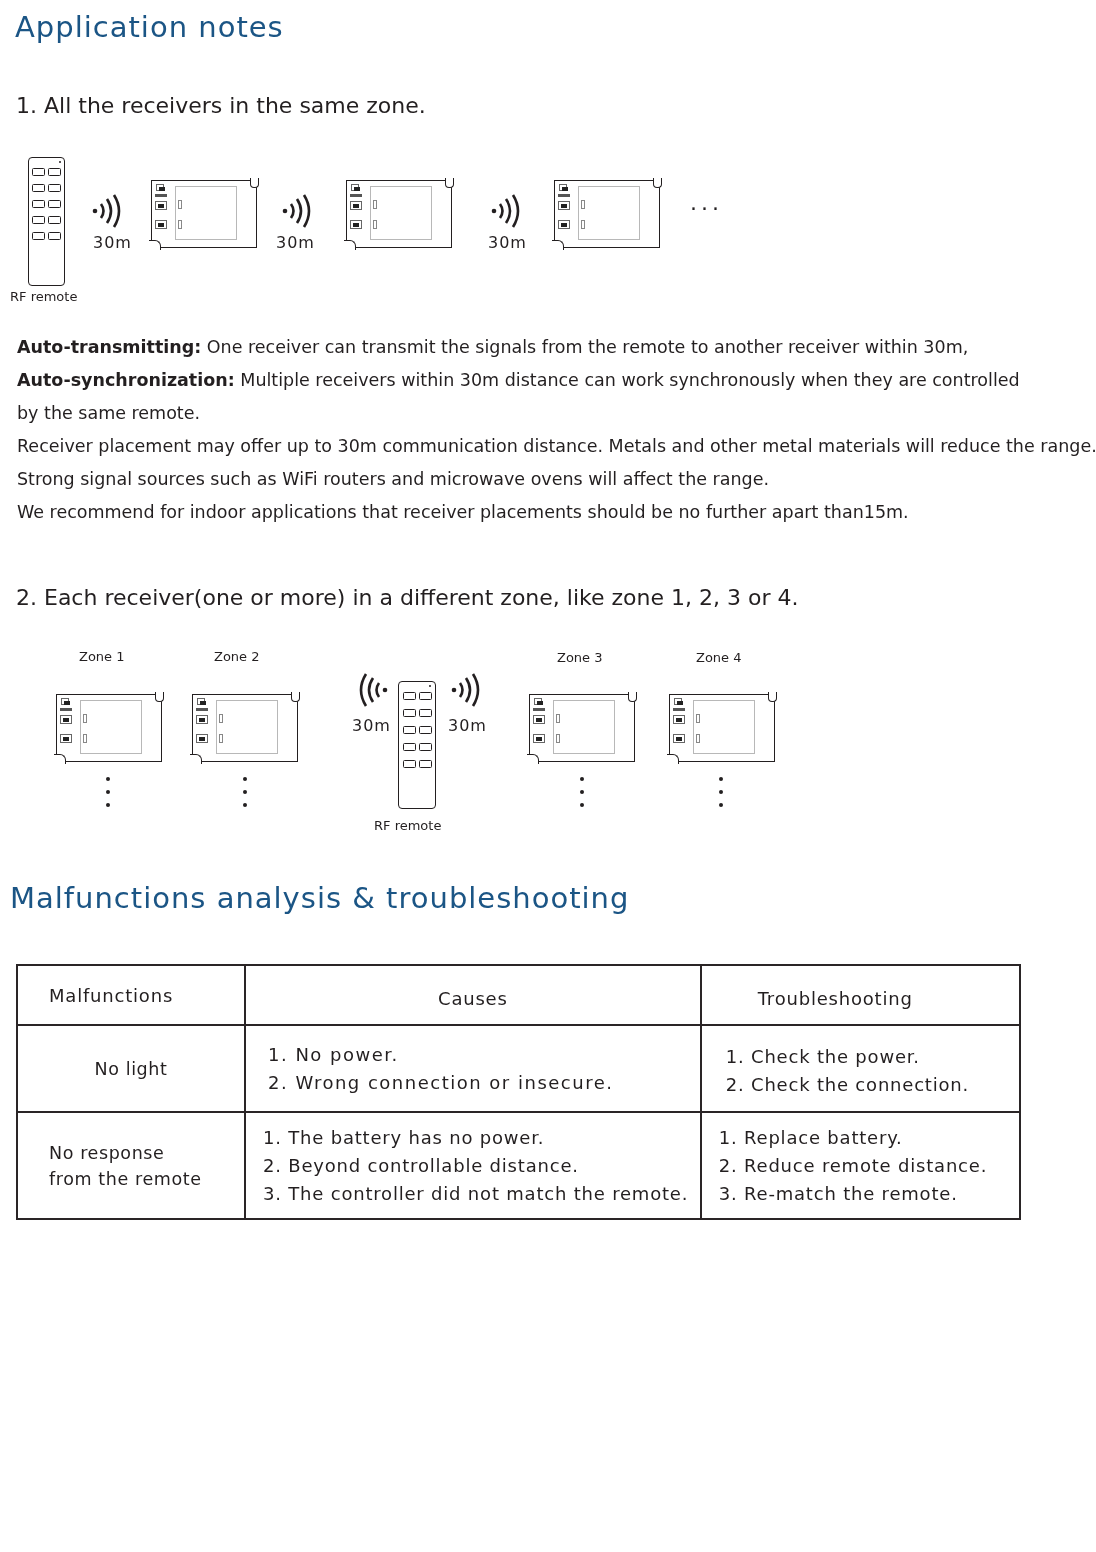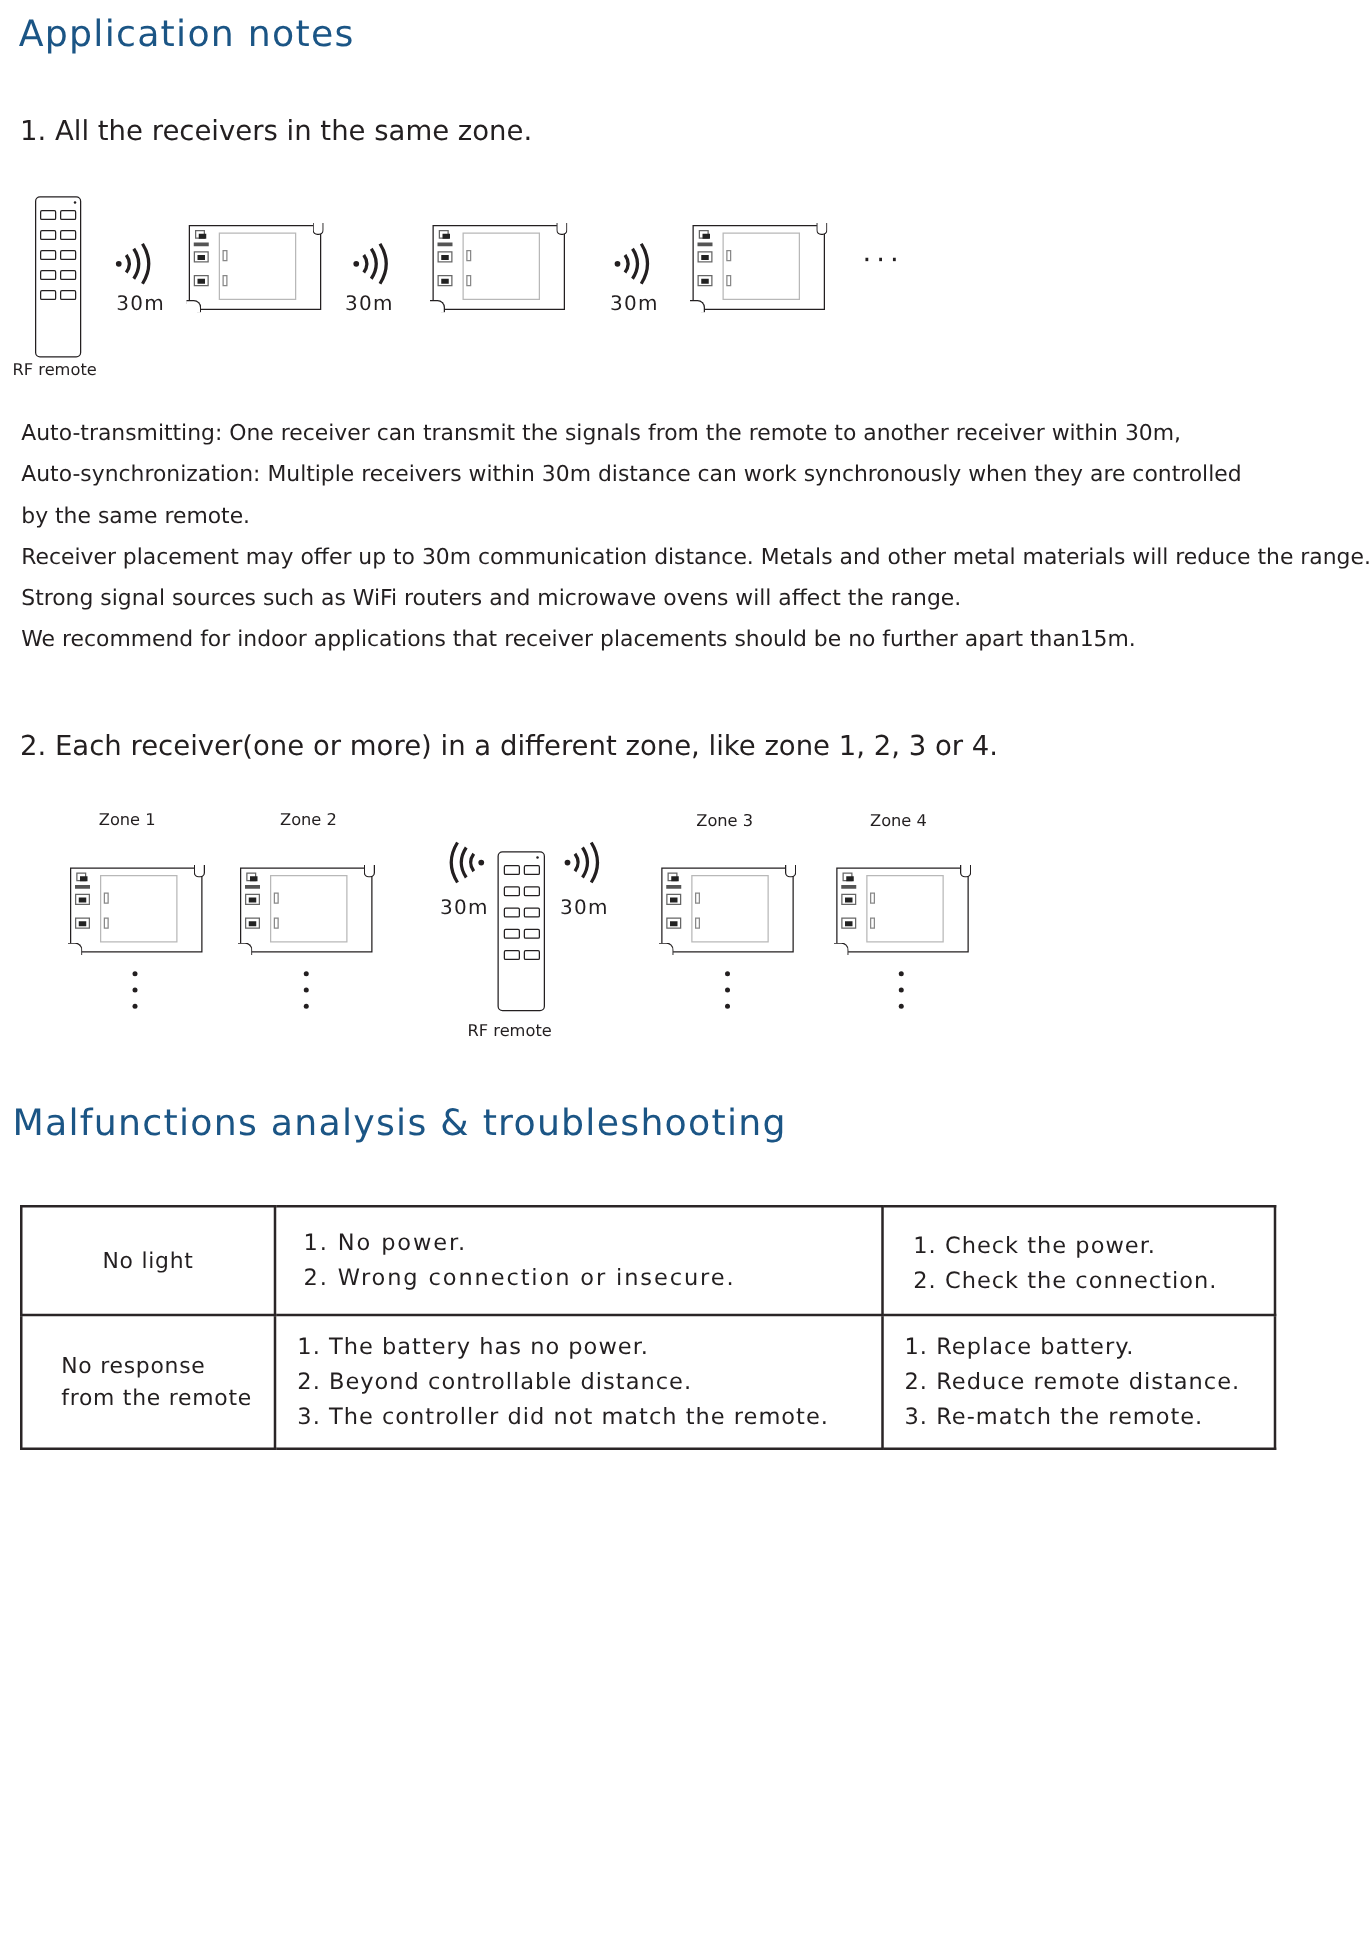--- a/index.html
+++ b/index.html
@@ -4,21 +4,21 @@
 <style>
   * { box-sizing: border-box; margin: 0; padding: 0; }
   body {
     width: 1096px; height: 1552px; background: #ffffff; position: relative; overflow: hidden;
     font-family: "DejaVu Sans", sans-serif; color: #231f20;
   }
   .abs { position: absolute; }
   .heading { color: #1b5585; font-size: 29px; font-weight: normal; letter-spacing: 1px; white-space: nowrap; }
   .sub { font-size: 22px; color: #231f20; white-space: nowrap; }
   .para { font-size: 17.5px; color: #231f20; white-space: nowrap; line-height: 33px; }
-  .para b { font-weight: normal; margin-top: 42px; }
+  .para b { font-weight: bold; margin-top: 42px; }
   .lbl { font-size: 13px; color: #231f20; white-space: nowrap; }
   .dist { font-size: 16px; color: #231f20; white-space: nowrap; letter-spacing: 1px; }
 
   
   .remote { border: 1.5px solid #231f20; border-radius: 4px; background: #fff; }
   .remote .dot { position: absolute; width: 2px; height: 2px; background: #231f20; border-radius: 50%; }
   .remote .key { position: absolute; width: 13px; height: 8px; border: 1.3px solid #231f20; border-radius: 1.5px; }
 
   
   .recv { width: 106px; height: 68px; position: absolute; }
@@ -137,21 +137,21 @@
   <div class="para"><span>by the same remote.</span></div>
   <div class="para"><span>Receiver placement may offer up to 30m communication distance. Metals and other metal materials will reduce the range.</span></div>
   <div class="para"><span>Strong signal sources such as WiFi routers and microwave ovens will affect the range.</span></div>
   <div class="para"><span>We recommend for indoor applications that receiver placements should be no further apart than15m.</span></div>
 </div>
 
 <div class="abs sub" style="left:16px; top:585px;text-align:right;">2. Each receiver(one or more) in a different zone, like zone 1, 2, 3 or 4.</div>
 
 <div class="abs" style="left:0; top:640px; width:800px; height:205px;">
   <div class="abs lbl" style="left:79px; top:9px;">Zone 1</div>
-  <div class="abs lbl" style="left:224px; top:9px;">Zone 2</div>
+  <div class="abs lbl" style="left:214px; top:9px;">Zone 2</div>
   <div class="abs lbl" style="left:557px; top:10px;">Zone 3</div>
   <div class="abs lbl" style="left:696px; top:10px;">Zone 4</div>
 
   <div class="recv" style="left:56px; top:54px;">
     <div class="body"></div>
       <div class="inner"></div>
       <div class="notch-tr"></div>
       <div class="notch-bl"></div>
     <div class="term" style="left:5px; top:4px; width:8px; height:7px;"></div>
     <div class="sw" style="left:4px; top:14px; width:12px; height:3px;"></div>
@@ -250,20 +250,25 @@
   </svg>
   <div class="abs dist" style="left:448px; top:76px;">30m</div>
 
   <div class="abs lbl" style="left:374px; top:178px;">RF remote</div>
 </div>
 
 <div class="abs heading" style="left:10px; top:881px;">Malfunctions analysis &amp; troubleshooting</div>
 
 <table class="mt">
   <tbody>
+      <tr>
+    <th class="c1" style="text-align:left; padding-left:31px;">Malfunctions</th>
+    <th class="c2" style="text-align:center; padding-top:6px;">Causes</th>
+    <th class="c3" style="text-align:left; padding-left:56px; padding-top:6px;">Troubleshooting</th>
+  </tr>
   <tr style="height:87px;">
     <td style="text-align:center;">
       <div class="cell-lines" style="font-size:17.5px; letter-spacing:0.6px;">No light</div>
     </td>
     <td style="padding-left:22px;">
       <div class="cell-lines" style="letter-spacing:1.5px;">1. No power.</div>
       <div class="cell-lines" style="letter-spacing:1.5px;">2. Wrong connection or insecure.</div>
     </td>
     <td style="padding-left:24px; padding-top:4px;">
       <div class="cell-lines">1. Check the power.</div>

